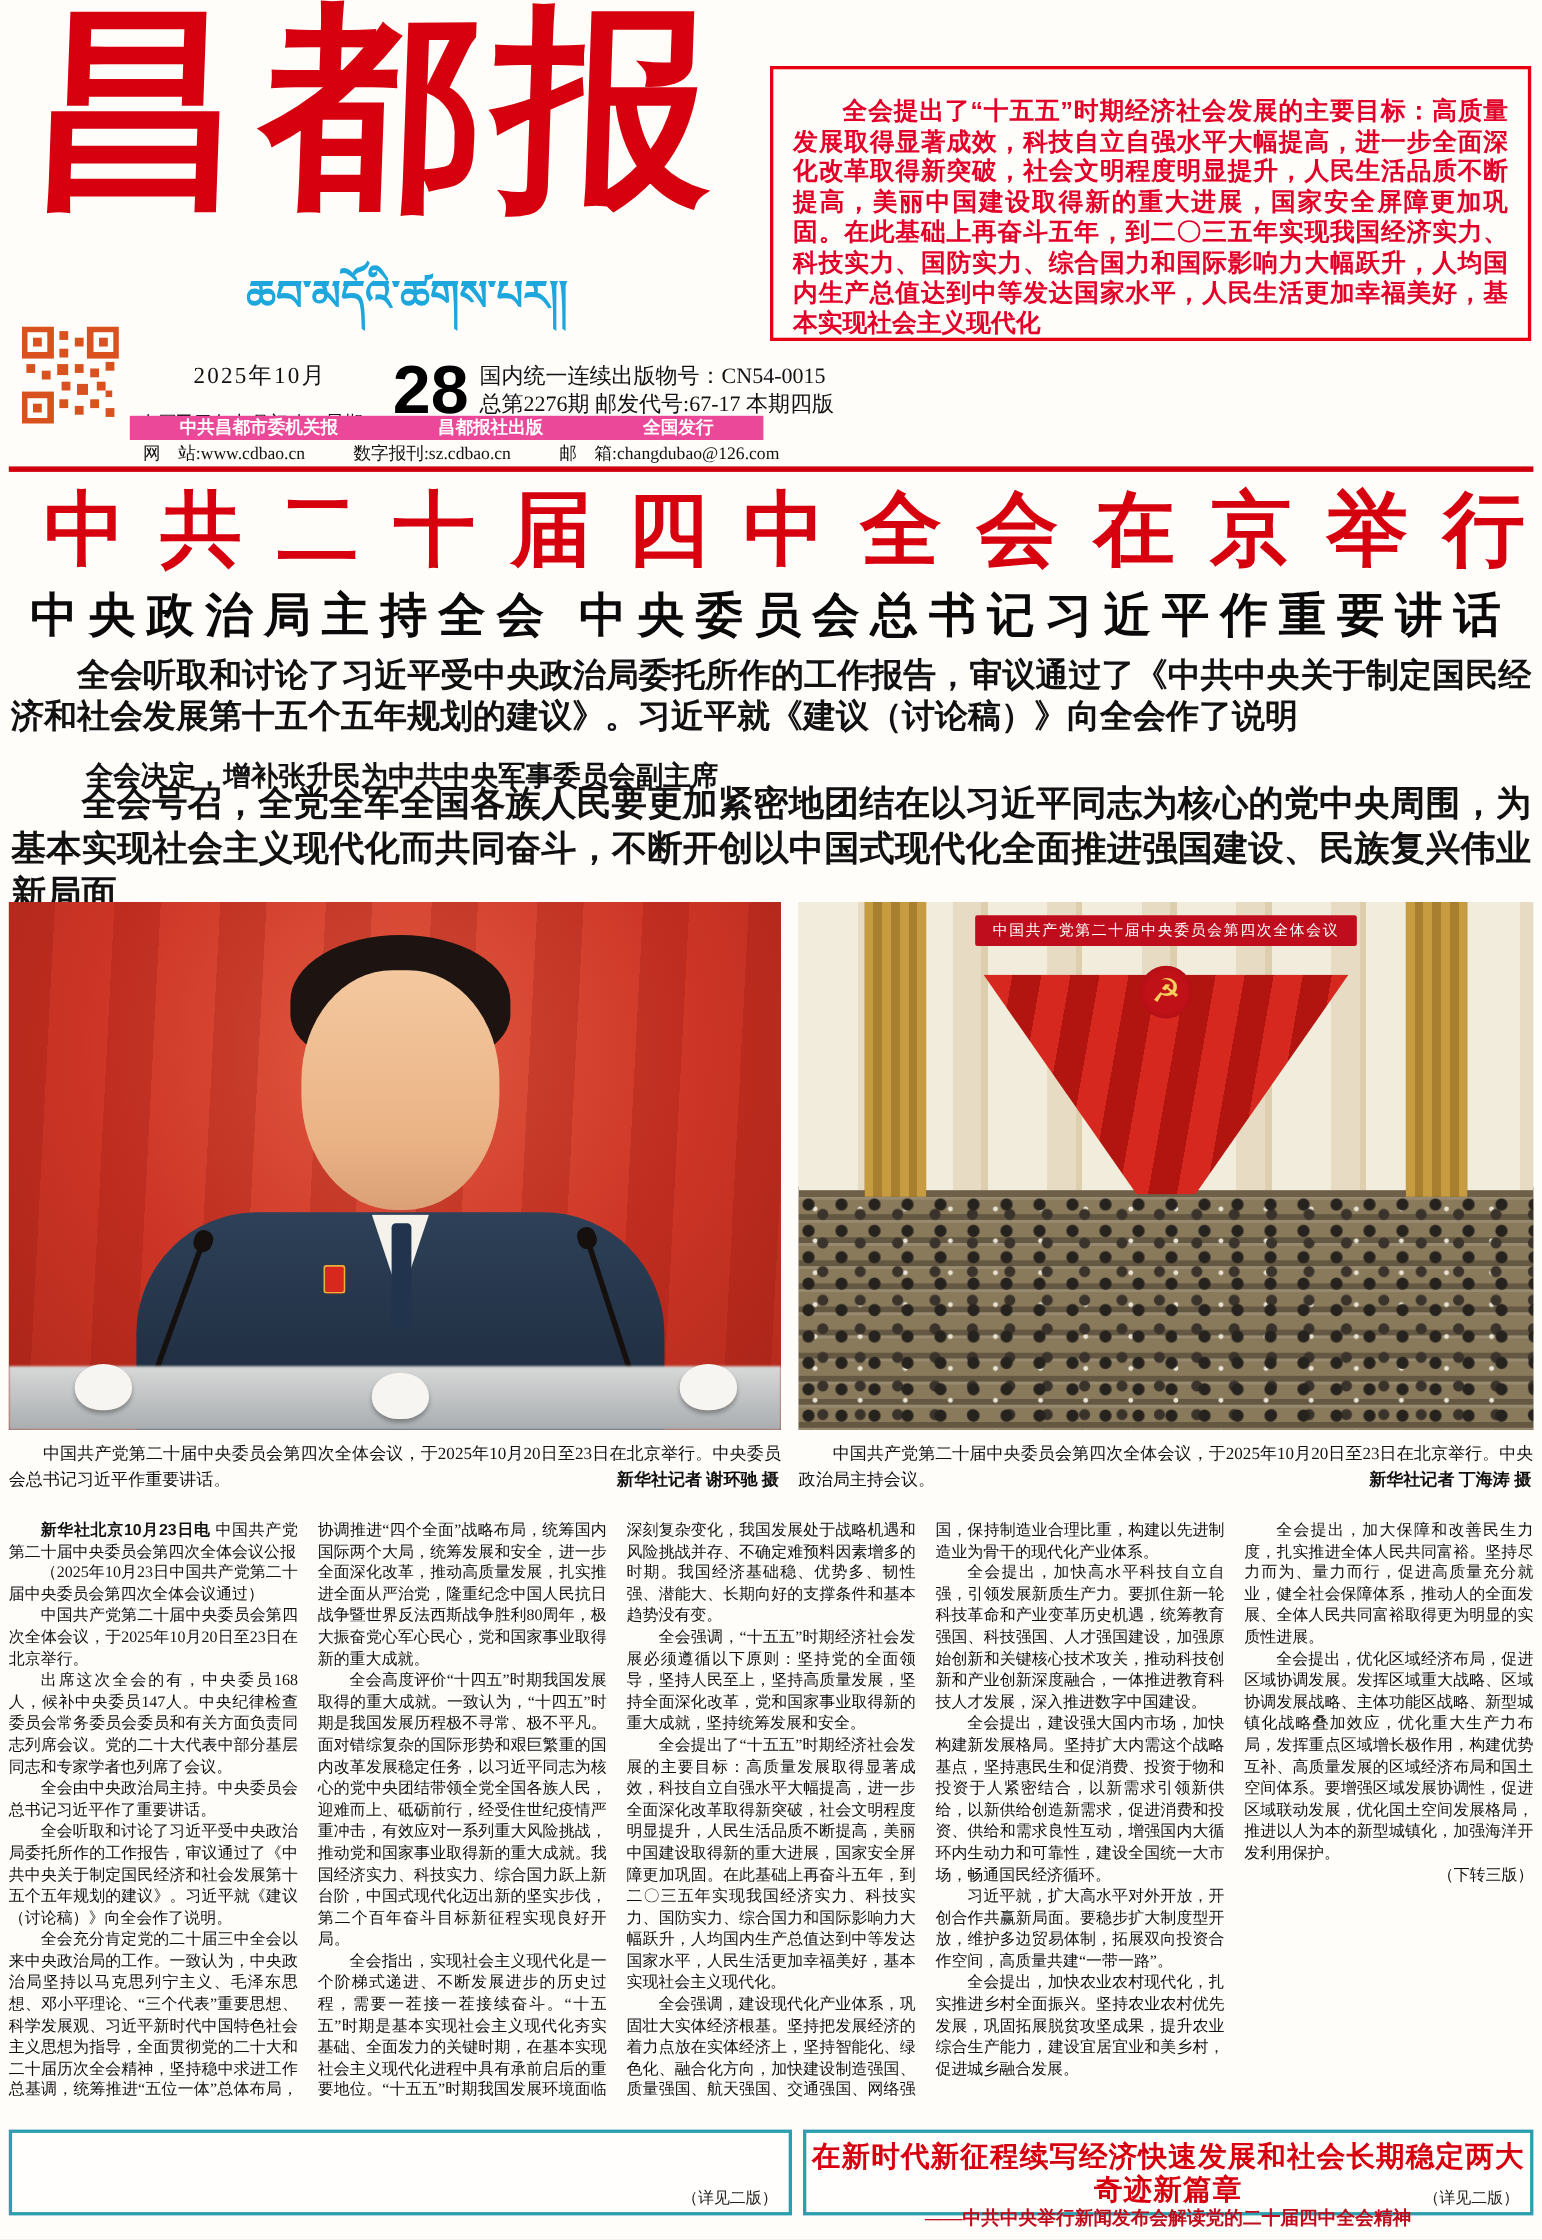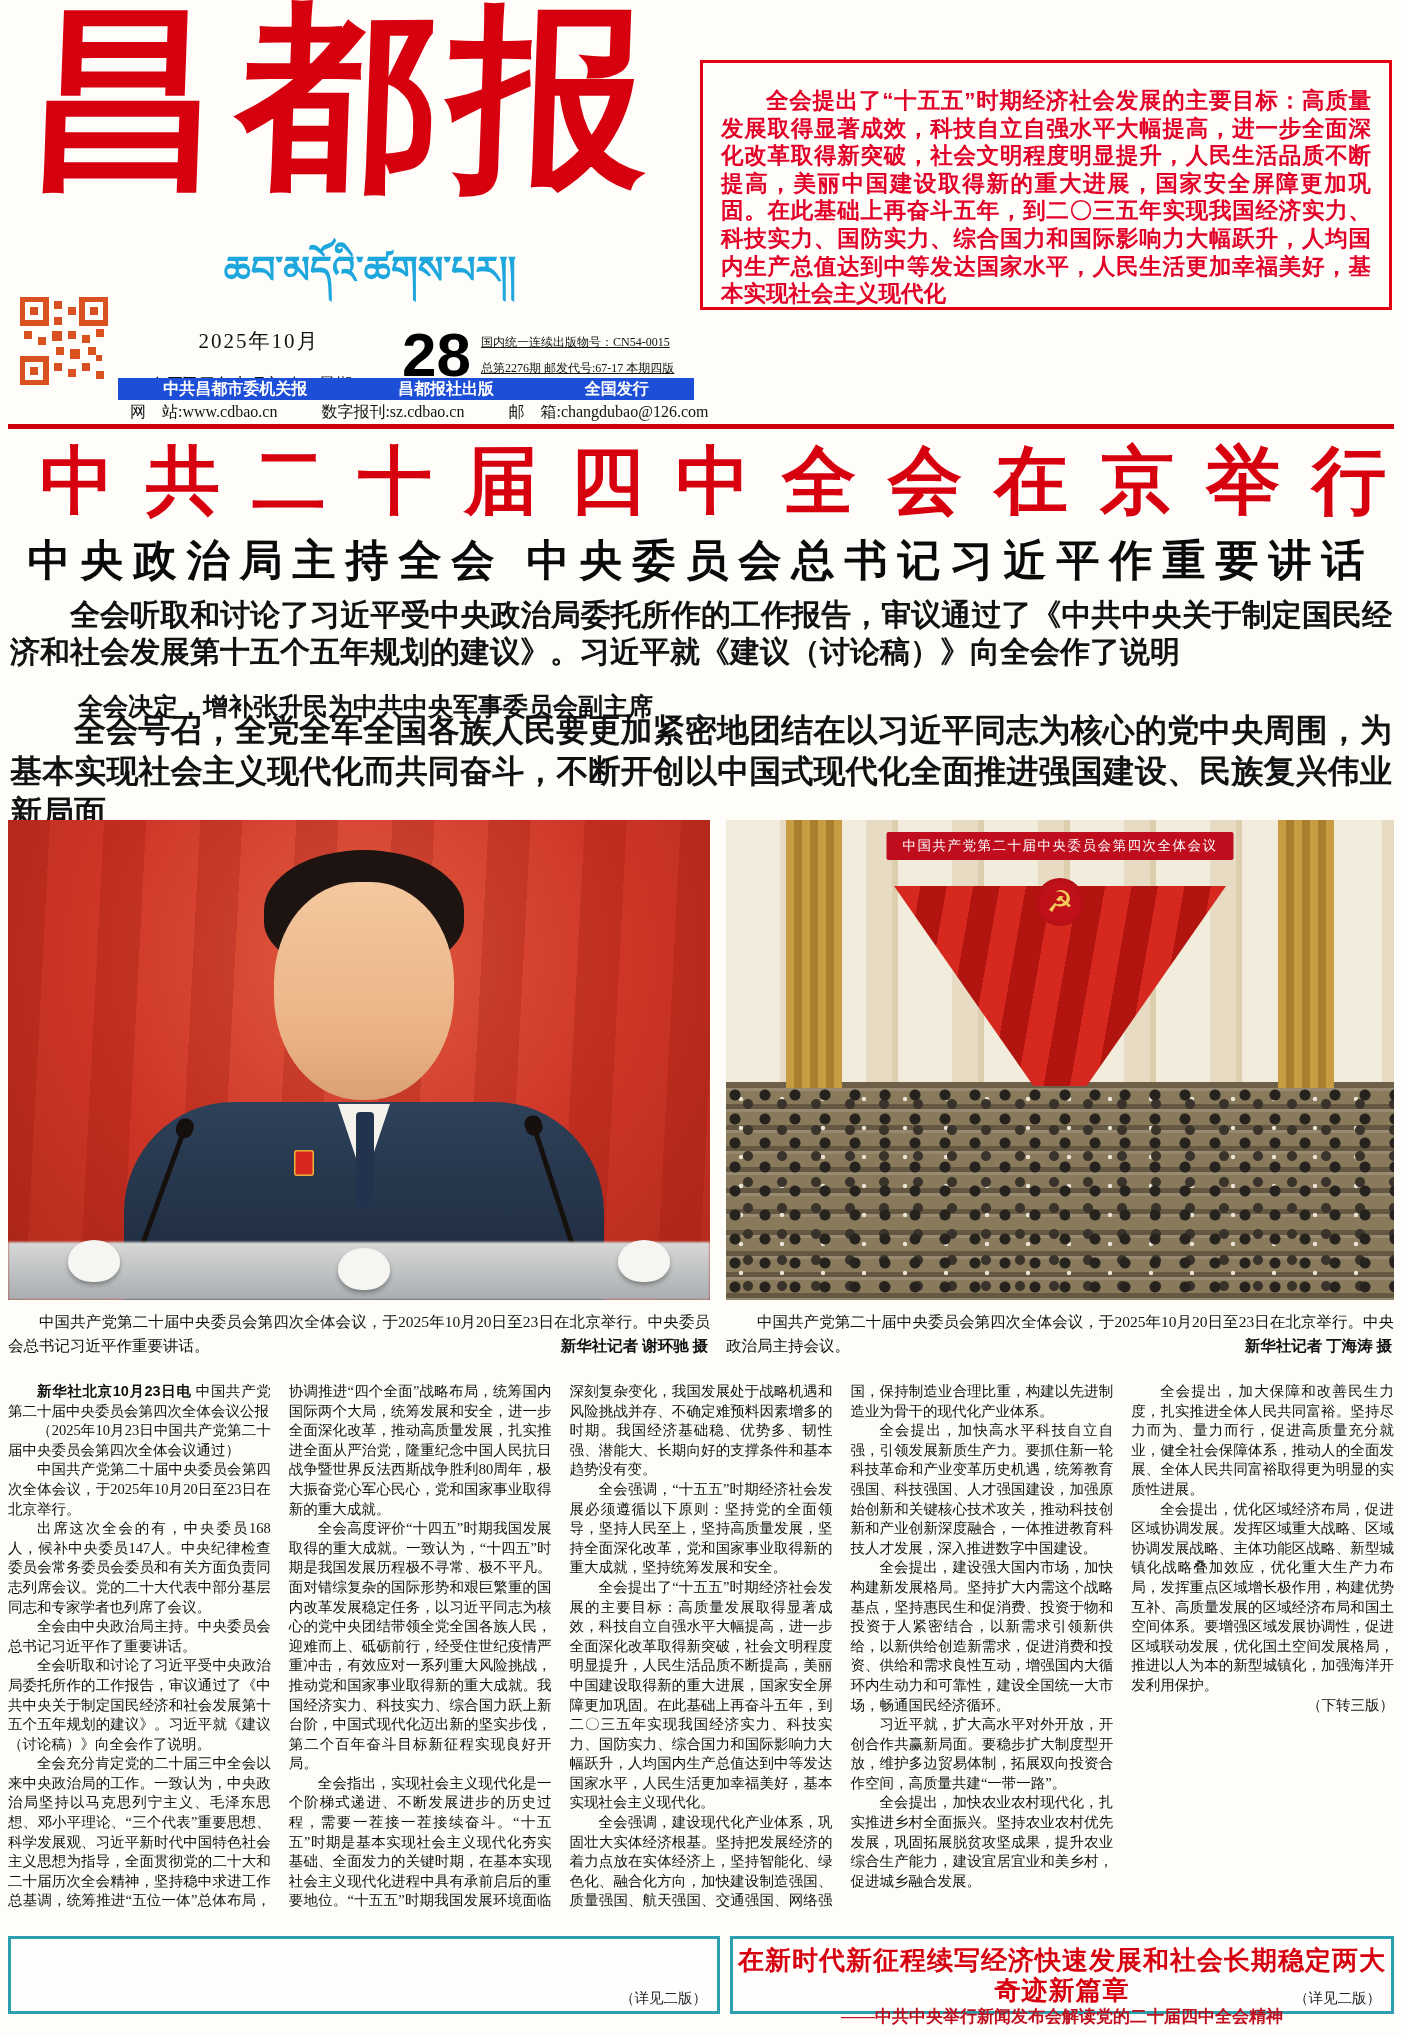--- a/index.html
+++ b/index.html
@@ -13,22 +13,22 @@
   .tibetan{position:absolute;left:160px;top:250px;width:420px;text-align:center;color:#1ea7dc;
            font-size:38px;font-weight:bold;line-height:1.1;}
   .qr{position:absolute;left:20px;top:297px;width:88px;height:88px;}
   .issue{position:absolute;left:126px;top:327px;width:576px;display:flex;align-items:flex-start;
          font-family:"Liberation Serif",serif;}
   .issue .dates{width:266px;text-align:center;}
   .issue .d1{font-size:21px;letter-spacing:2px;}
   .issue .d2{font-size:17px;white-space:nowrap;margin-top:18px;}
   .issue .big-day{font-family:"Liberation Sans",sans-serif;font-weight:900;font-size:62px;line-height:56px;
                   margin:0 10px;color:#000;}
-  .issue .pub{font-size:12px;line-height:26px;white-space:nowrap;padding-top:2px;text-decoration:underline;}
-  .org-bar{position:absolute;left:118px;top:378px;width:576px;height:22px;background:#1d4ed8;color:#fff;
+  .issue .pub{font-size:20px;line-height:26px;white-space:nowrap;padding-top:2px;}
+  .org-bar{position:absolute;left:118px;top:378px;width:576px;height:22px;background:#ec4899;color:#fff;
            display:flex;justify-content:space-around;align-items:center;font-family:"Liberation Sans",sans-serif;
            font-weight:bold;font-size:16px;}
   .contact{position:absolute;left:130px;top:402px;width:660px;display:flex;gap:44px;font-size:16px;white-space:nowrap;}
   .hbox{position:absolute;left:700px;top:60px;width:692px;height:250px;border:3px solid #e60012;
         box-sizing:border-box;padding:24px 18px 0 18px;}
   .hbox p{margin:0;color:#e30028;font-family:"Liberation Sans",sans-serif;font-weight:bold;font-size:22.5px;
           line-height:27.6px;text-align:justify;text-indent:2em;}
   .red-rule{position:absolute;left:8px;top:424px;width:1386px;height:5px;background:#cf000e;}
   
   .h1{position:absolute;left:8px;top:440px;width:1386px;margin:0;text-align:center;color:#d7000f;

